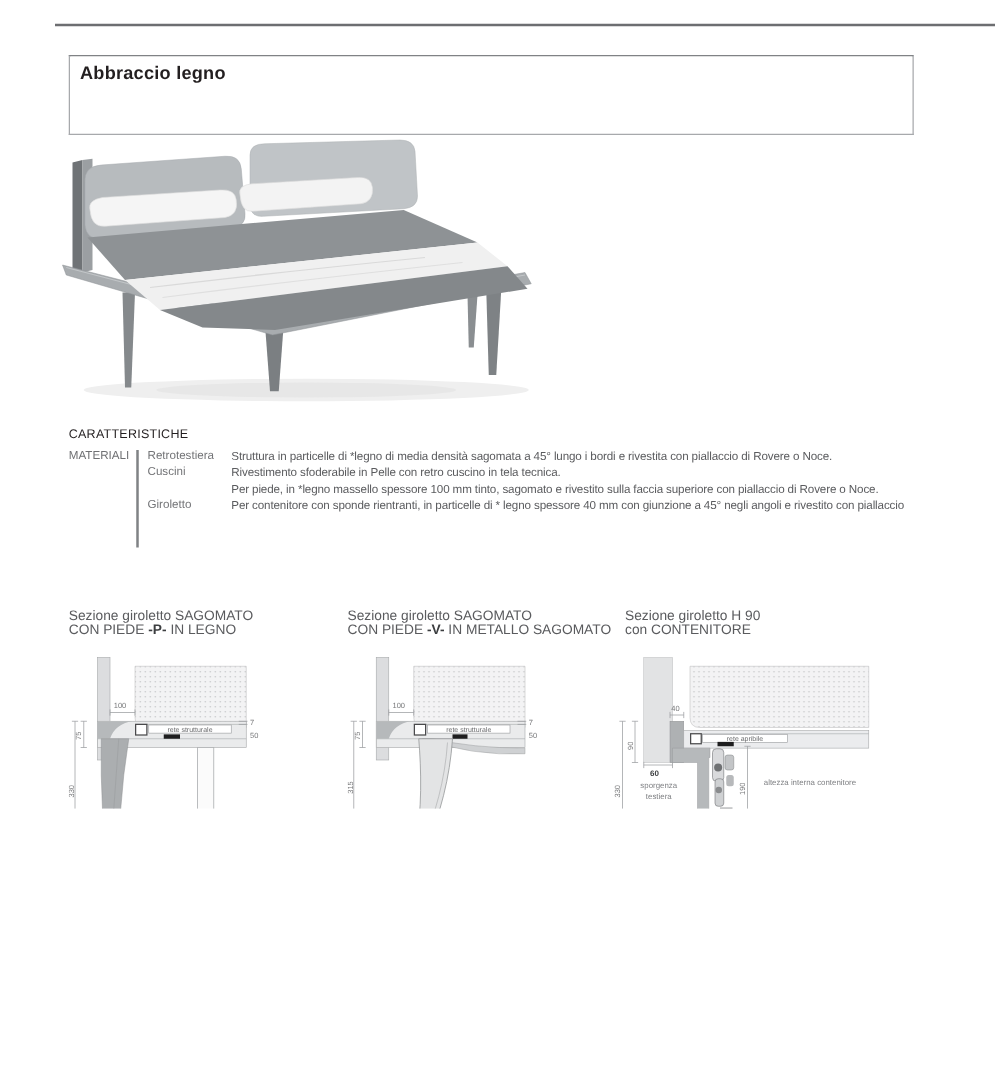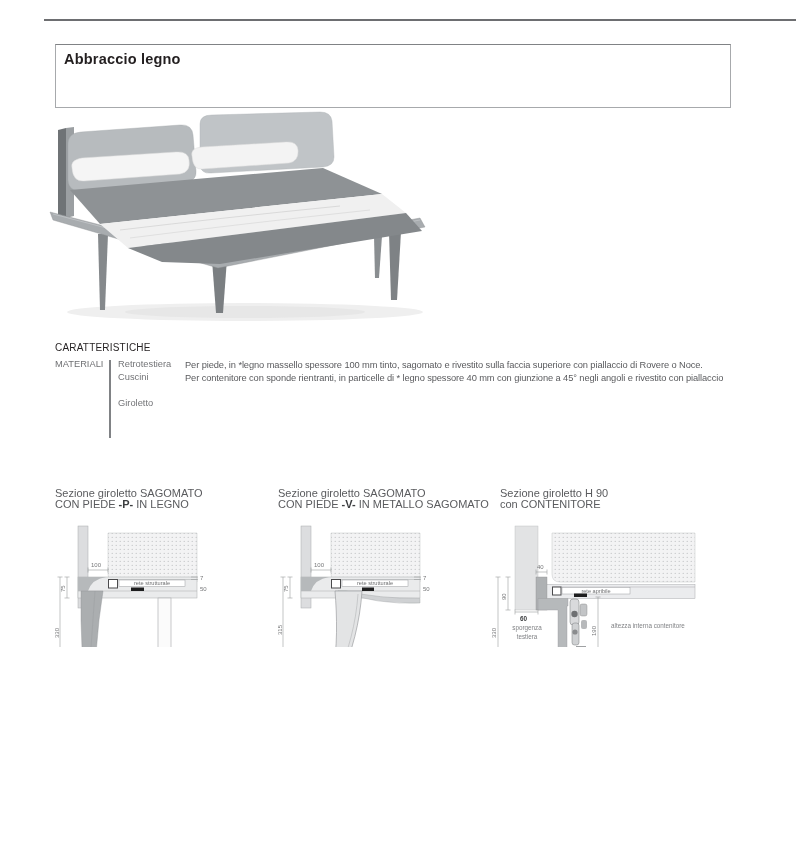--- a/index.html
+++ b/index.html
@@ -64,20 +64,22 @@
 
   <div class="abs heading">CARATTERISTICHE</div>
   <div class="abs materiali">MATERIALI</div>
   <div class="abs tdivider"></div>
 
   <div class="abs term" style="top:359px">Retrotestiera</div>
   <div class="abs term" style="top:372px">Cuscini</div>
   <div class="abs term" style="top:398px">Giroletto</div>
 
   <div class="abs desc-col">
+    <div class="dline">Struttura in particelle di *legno di media densità sagomata a 45° lungo i bordi e rivestita con piallaccio di Rovere o Noce.</div>
+    <div class="dline">Rivestimento sfoderabile in Pelle con retro cuscino in tela tecnica.</div>
     <div class="dline">Per piede, in *legno massello spessore 100 mm tinto, sagomato e rivestito sulla faccia superiore con piallaccio di Rovere o Noce.</div>
     <div class="dline">Per contenitore con sponde rientranti, in particelle di * legno spessore 40 mm con giunzione a 45° negli angoli e rivestito con piallaccio</div>
   </div>
 
   <div class="abs sechead" style="left:55px;top:488px;width:210px">
     <div>Sezione giroletto SAGOMATO</div>
     <div><span>CON PIEDE </span><b>-P-</b><span> IN LEGNO</span></div>
   </div>
   <div class="abs sechead" style="left:278px;top:488px;width:215px">
     <div>Sezione giroletto SAGOMATO</div>

